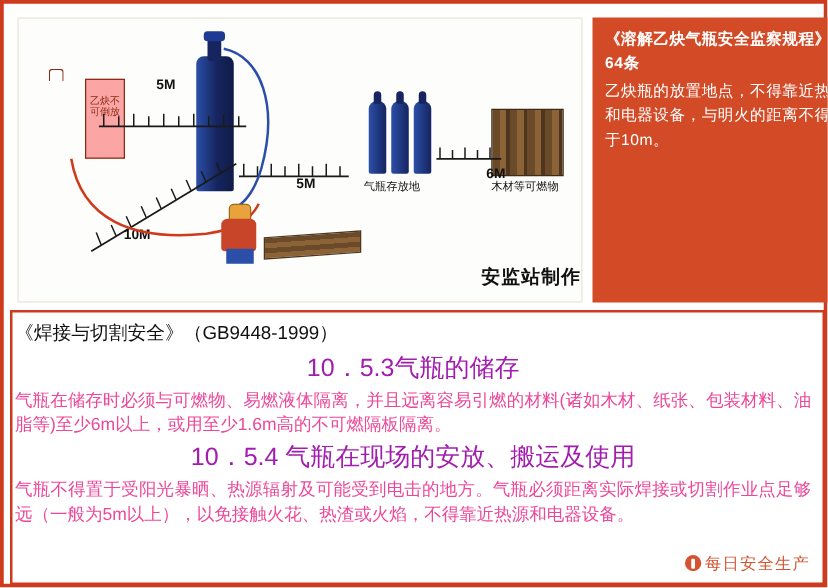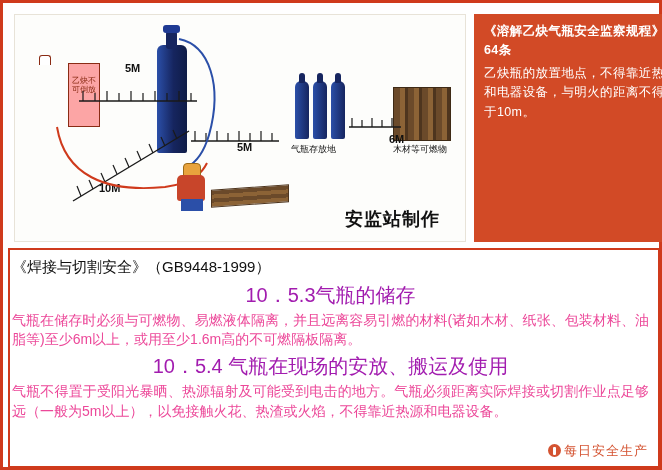--- a/index.html
+++ b/index.html
@@ -40,22 +40,22 @@
   }
   .redbox .t1{font-weight:bold;}
   .redbox .t2{margin-top:3px;}
   
   .lbl{position:absolute;font-size:11px;color:#111;font-weight:bold;padding-left:26px;}
   .lbl-small{position:absolute;font-size:9px;color:#111;}
   .cyl{
     position:absolute;border-radius:6px 6px 2px 2px;
   }
   .stamp{
-    position:absolute;right:25px;bottom:10px;
-    font-size:18px;color:#111;font-weight:bold;letter-spacing:1px;
+    position:absolute;right:0;bottom:10px;
+    font-size:15px;color:#111;font-weight:bold;letter-spacing:1px;
   }
   .smallbottle{
     position:absolute;left:14px;top:48px;width:30px;height:62px;
     border:1px solid #8a2b14;background:#fca5a5;margin-left:39px;
   }
   .smallbottle .txt{
     font-size:8px;color:#8a2b14;text-align:center;line-height:1.15;
     margin-top:12px;writing-mode:horizontal-tb;
   }
   .cap{

